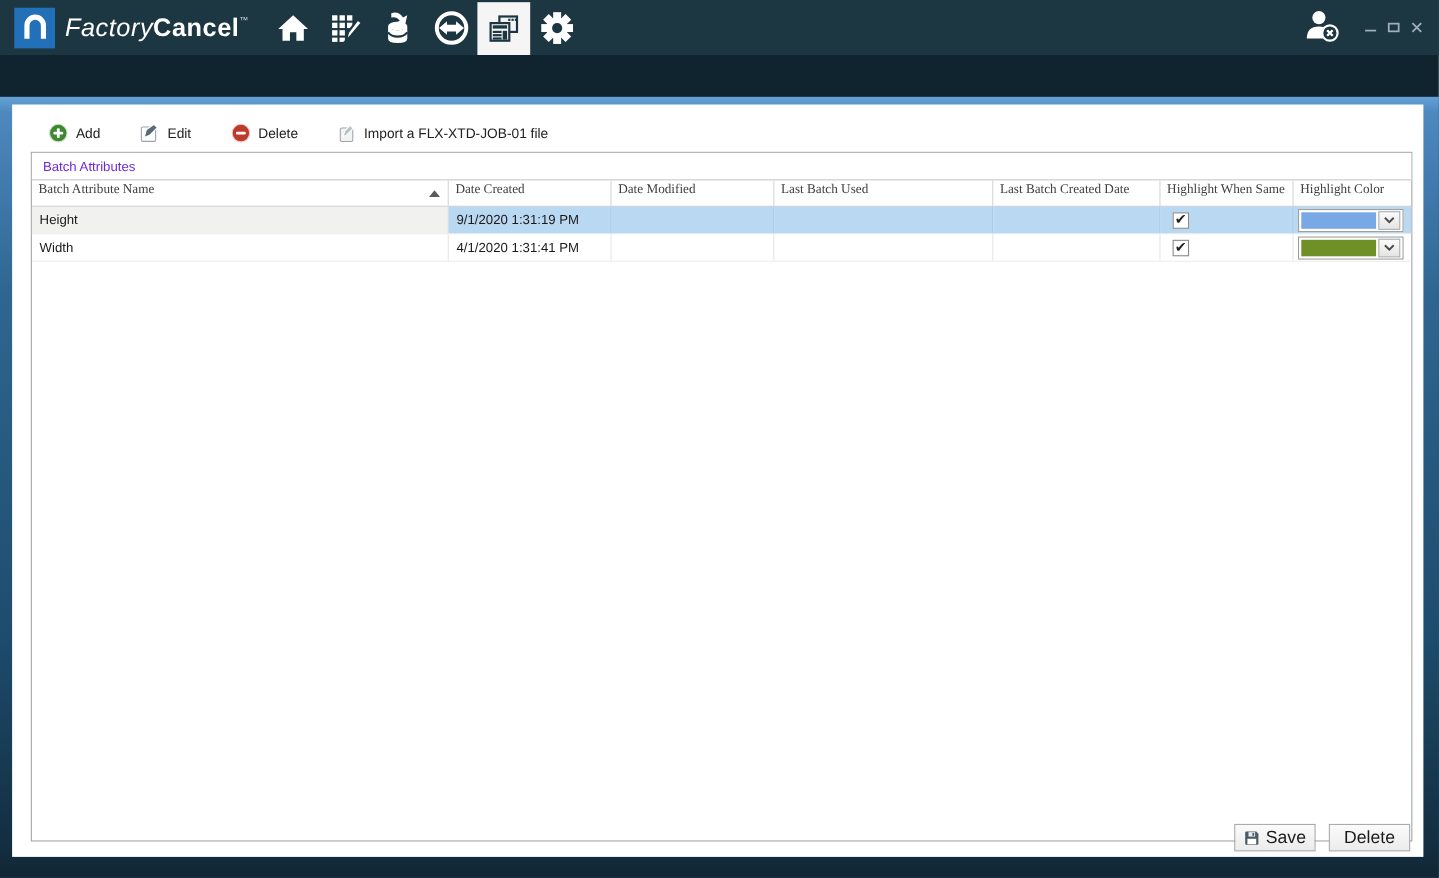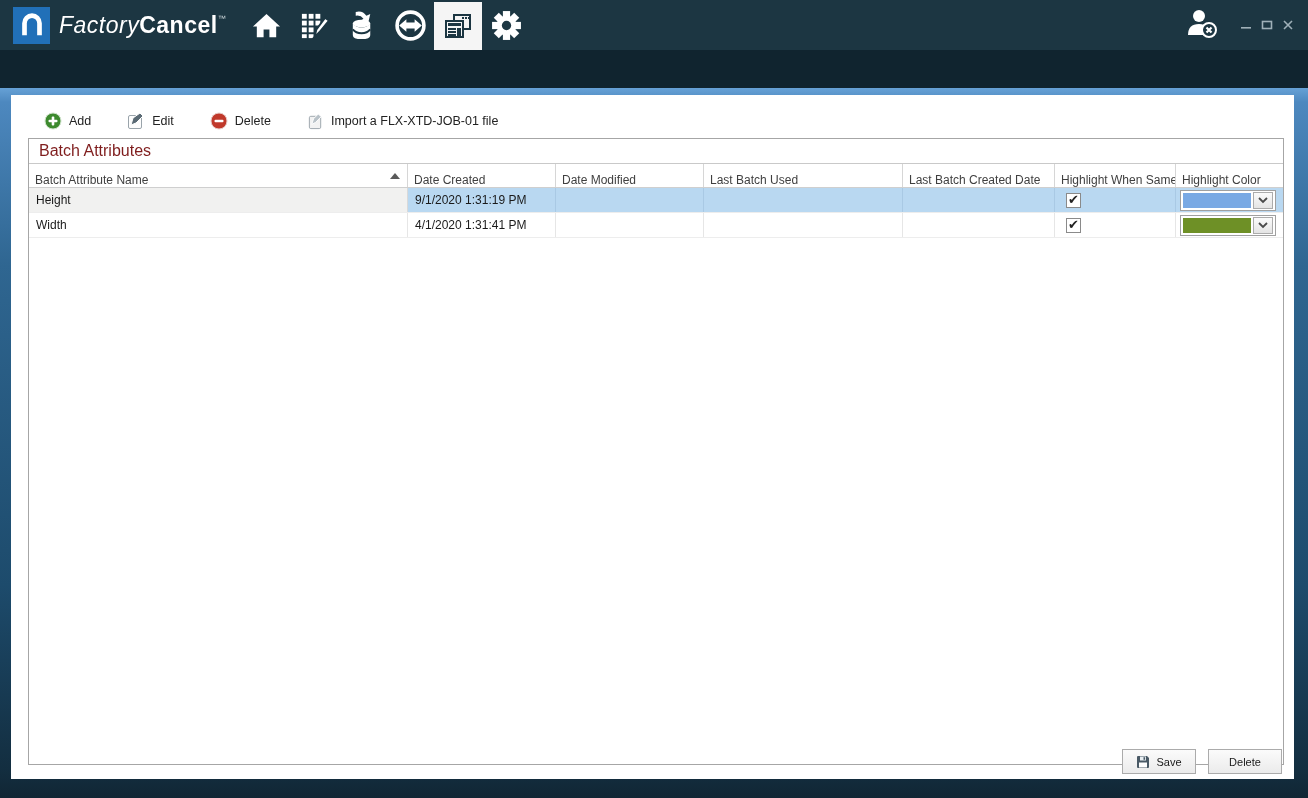--- a/index.html
+++ b/index.html
@@ -35,24 +35,24 @@
     display:flex; align-items:center; }
   .tool-btn { display:flex; align-items:center; gap:7px; padding:0 10px; height:26px;
     font-size:12.5px; color:#222; cursor:pointer; border:1px solid transparent; }
   .tool-btn + .tool-btn { margin-left:14px; }
   .import-btn { margin-left:auto; }
 
   
   .grid { position:absolute; left:17px; top:43px; width:1256px; height:627px;
     border:1px solid #a6a6a6; background:#fff; }
   .grid-caption { height:25px; border-bottom:1px solid #c9c9c9; display:flex; align-items:center;
-    padding-left:10px; font-size:16px; color:#7f1d1d; background:#fff; }
+    padding-left:10px; font-size:12px; color:#6d28d9; background:#fff; }
   .hrow { display:flex; height:24px; border-bottom:1px solid #cfcfcf; }
-  .hcell { position:relative; display:flex; align-items:flex-end; padding:0 6px; font-size:12px;
-    color:#3f3f3f; border-right:1px solid #d6d6d6; overflow:hidden; white-space:nowrap; cursor:pointer; }
+  .hcell { position:relative; display:flex; align-items:flex-start; padding:0 6px; font-size:12px;
+    color:#3f3f3f; border-right:1px solid #d6d6d6; overflow:hidden; white-space:nowrap; cursor:pointer;font-family:Liberation Serif, serif; }
   .hcell:last-child { border-right:none; }
   .row { display:flex; height:25px; border-bottom:1px solid #ededed; cursor:pointer; }
   .cell { display:flex; align-items:center; padding:0 7px; font-size:12px; color:#1a1a1a;
     border-right:1px solid #e6e6e6; overflow:hidden; white-space:nowrap; }
   .cell:last-child { border-right:none; }
   .c0{width:379px}.c1{width:148px}.c2{width:148px}.c3{width:199px}.c4{width:152px}.c5{width:121px}.c6{width:107px}
   .row.selected .cell { background:#b9d8f1; border-right-color:#a9c9e4; }
   .row.selected .cell.focus-cell { background:#f1f1f0; border-right-color:#d9d9d9; }
   .sort-arrow { position:absolute; right:7px; top:9px; width:0; height:0;
     border-left:5px solid transparent; border-right:5px solid transparent; border-bottom:6px solid #5a5a5a; }
@@ -66,21 +66,21 @@
   .color-editor { display:flex; align-items:center; width:97px; height:21px; background:#fff;
     border:1px solid #a0a0a0; padding:2px; margin-left:-3px; cursor:pointer; }
   .swatch { flex:1; height:100%; }
   .drop-btn { width:20px; height:17px; margin-left:2px; border:1px solid #ababab;
     background:linear-gradient(180deg,#fbfbfb,#e4e4e4); display:flex; align-items:center; justify-content:center; }
 
   
   .btn { position:absolute; bottom:5px; height:25px; width:74px;
     border:1px solid #ababab; background:linear-gradient(180deg,#fbfbfb,#ebebeb);
     display:flex; align-items:center; justify-content:center; gap:6px;
-    font-size:11px; color:#1a1a1a; cursor:pointer; }
+    font-size:16px; color:#1a1a1a; cursor:pointer; }
   .btn-save { right:98px; }
   .btn-cancel { right:12px; }
 </style>
 </head>
 <body>
 
 <div class="window">
 
   <div class="titlebar">
     <div class="logo-tile">

